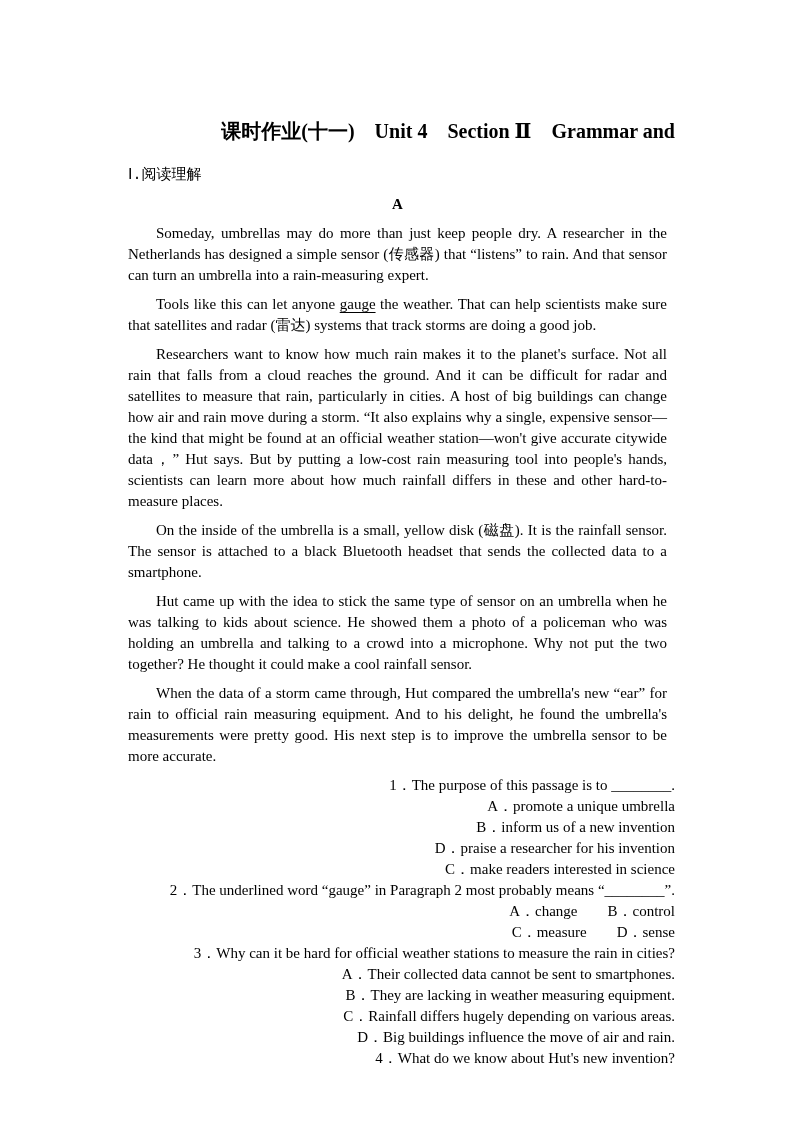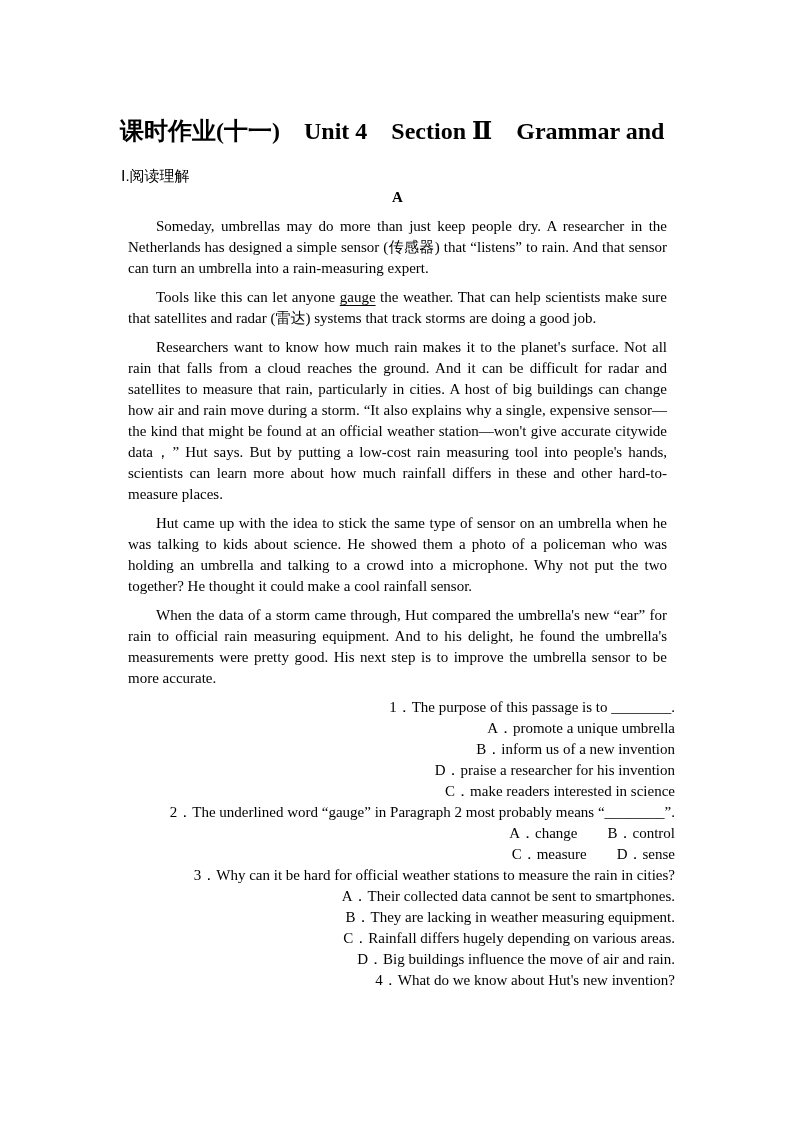--- a/index.html
+++ b/index.html
@@ -14,32 +14,32 @@
     font-family: "Liberation Serif", "DejaVu Serif", serif;
     overflow: hidden;
   }
   .page {
     box-sizing: border-box;
     width: 793px;
     height: 1122px;
     padding: 110px 118px 0 120px;
   }
   .doc-title {
-    font-size: 24px;
+    font-size: 20px;
     font-weight: bold;
-    text-align: left;
+    text-align: right;
     line-height: 43px;
     margin: 0 0 12px 0;
   }
   .doc-title .title-line { display: block; }
   .section-heading {
     font-size: 15px;
     line-height: 21px;
-    margin: 1px;
-    font-family: Liberation Sans, sans-serif;
+    margin: 8px;
+    font-family: Liberation Mono, monospace;
   }
   .passage-label {
     font-size: 15px;
     font-weight: bold;
     text-align: center;
     line-height: 21px;
     margin: 0;
   }
   .para {
     font-size: 15px;
@@ -68,20 +68,21 @@
 
   <div class="section-heading">Ⅰ.阅读理解</div>
 
   <div class="passage-label">A</div>
 
   <p class="para">Someday, umbrellas may do more than just keep people dry. A researcher in the Netherlands has designed a simple sensor (传感器) that “listens” to rain. And that sensor can turn an umbrella into a rain-measuring expert.</p>
 
   <p class="para"><span>Tools like this can let anyone </span><span class="u">gauge</span><span> the weather. That can help scientists make sure that satellites and radar (雷达) systems that track storms are doing a good job.</span></p>
 
   <p class="para">Researchers want to know how much rain makes it to the planet's surface. Not all rain that falls from a cloud reaches the ground. And it can be difficult for radar and satellites to measure that rain, particularly in cities. A host of big buildings can change how air and rain move during a storm. “It also explains why a single, expensive sensor—the kind that might be found at an official weather station—won't give accurate citywide data，”  Hut says. But by putting a low-cost rain measuring tool into people's hands, scientists can learn more about how much rainfall differs in these and other hard-to-measure places.</p>
+  <p class="para">On the inside of the umbrella is a small, yellow disk (磁盘). It is the rainfall sensor. The sensor is attached to a black Bluetooth headset that sends the collected data to a smartphone.</p>
   <p class="para">Hut came up with the idea to stick the same type of sensor on an umbrella when he was talking to kids about science. He showed them a photo of a policeman who was holding an umbrella and talking to a crowd into a microphone. Why not put the two together? He thought it could make a cool rainfall sensor.</p>
   <p class="para">When the data of a storm came through, Hut compared the umbrella's new “ear” for rain to official rain measuring equipment. And to his delight, he found the umbrella's measurements were pretty good. His next step is to improve the umbrella sensor to be more accurate.</p>
 
   <div>
     <p class="q-stem">1．The purpose of this passage is to ________.</p>
     <p class="q-opt">A．promote a unique umbrella</p>
     <p class="q-opt">B．inform us of a new invention</p>
     <p class="q-opt">D．praise a researcher for his invention</p>
     <p class="q-opt">C．make readers interested in science</p>
   </div>

